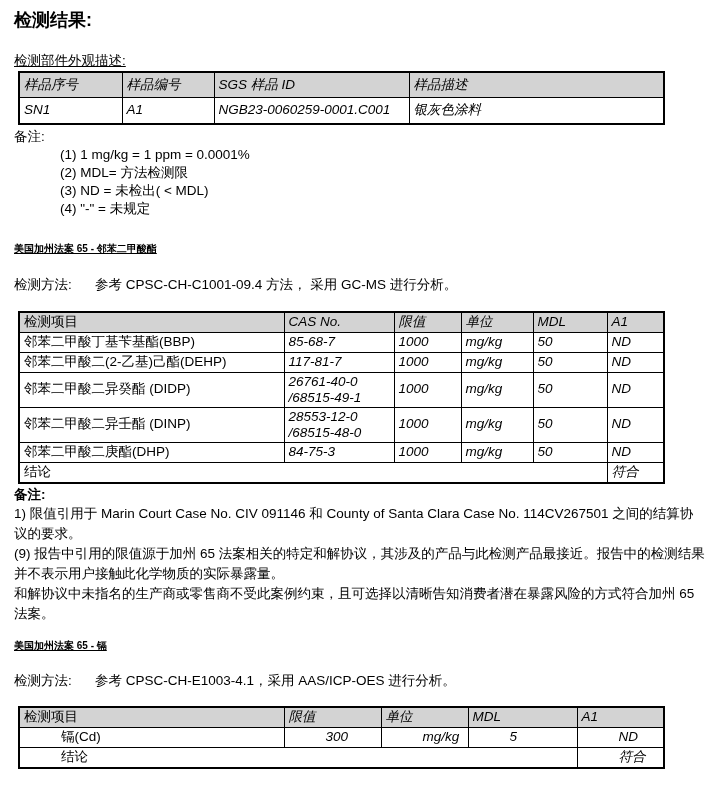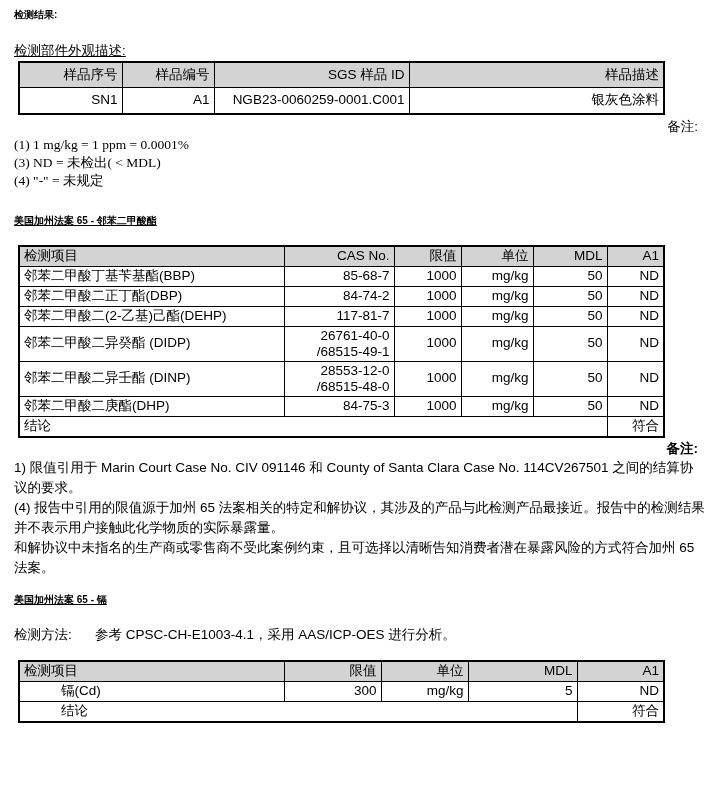--- a/index.html
+++ b/index.html
@@ -5,39 +5,39 @@
   :root { --thbg: #d3d3d3; --border: #000000; }
   * { box-sizing: border-box; }
   html, body { margin: 0; padding: 0; background: #ffffff; }
   .page {
     width: 710px; height: 798px; overflow: hidden; position: relative;
     background: #ffffff; color: #000000;
     font-family: "Liberation Sans", "DejaVu Sans", sans-serif;
     font-size: 13.5px; line-height: 1.25;
     padding: 9px 12px 0 14px;
   }
-  .doc-title { font-weight: bold; font-size: 10px; }
+  .doc-title { font-weight: bold; font-size: 18px; }
   .underline-heading { margin-top: 21px; text-decoration: underline; }
   .section-title { font-weight: bold; font-size: 10px; text-decoration: underline; }
   .method-row { margin-top: 21px; }
   .method-label { display: inline-block; width: 81px; }
-  .notes-label { margin-top: 4px; text-align: right; }
+  .notes-label { margin-top: 4px; }
   .notes-label.bold { font-weight: bold; margin-top: 3px; }
-  .note-line { height: 18px; font-family: Liberation Serif, serif; }
+  .note-line { margin-left: 46px; height: 18px; }
   .note-para { margin: 0; line-height: 20px; width: 692px; }
   .note-block { margin-top: 1px; }
 
   table { border-collapse: collapse; table-layout: fixed; margin-left: 4px; }
   table.rpt { border: 2px solid var(--border); }
   .rpt th, .rpt td {
     border: 1px solid var(--border);
     font-weight: normal; padding: 1px 4px; overflow: hidden;
   }
   .rpt th { background: var(--thbg); }
-  .center { text-align: right; }
+  .center { text-align: left; font-style: italic; }
   .left { text-align: left; }
   .bold { font-weight: bold; }
 
   
   .t-sample { width: 645px; margin-top: 2px; }
   .t-sample th { height: 25px; }
   .t-sample td { height: 27px; }
 
   
   .t-phtha { width: 645px; margin-top: 17px; }
@@ -82,26 +82,30 @@
       <td class="center">A1</td>
       <td class="center">NGB23-0060259-0001.C001</td>
       <td class="center">银灰色涂料</td>
     </tr>
   </tbody>
     </table>
 
   <div class="notes-label">备注:</div>
   <div class="note-block">
     <div class="note-line">(1) 1 mg/kg = 1 ppm = 0.0001%</div>
+    <div class="note-line">(2) MDL= 方法检测限</div>
     <div class="note-line">(3) ND = 未检出( &lt; MDL)</div>
     <div class="note-line">(4) "-" = 未规定</div>
   </div>
 
   <div class="section-title mt-sec1">美国加州法案 65 - 邻苯二甲酸酯</div>
 
+  <div class="method-row">
+    <span class="method-label">检测方法:</span><span>参考 CPSC-CH-C1001-09.4 方法， 采用 GC-MS 进行分析。</span>
+  </div>
 
   <table class="rpt t-phtha">
     <colgroup>
         <col style="width:265px">
         <col style="width:110px">
         <col style="width:67px">
         <col style="width:72px">
         <col style="width:74px">
         <col style="width:57px">
       </colgroup>
@@ -116,28 +120,20 @@
     </tr>
     <tr>
       <td class="left">邻苯二甲酸丁基苄基酯(BBP)</td>
       <td class="center">85-68-7</td>
       <td class="center">1000</td>
       <td class="center">mg/kg</td>
       <td class="center">50</td>
       <td class="center">ND</td>
     </tr>
     <tr>
-      <td class="left">邻苯二甲酸二正丁酯(DBP)</td>
-      <td class="center">84-74-2</td>
-      <td class="center">1000</td>
-      <td class="center">mg/kg</td>
-      <td class="center">50</td>
-      <td class="center">ND</td>
-    </tr>
-    <tr>
       <td class="left">邻苯二甲酸二(2-乙基)己酯(DEHP)</td>
       <td class="center">117-81-7</td>
       <td class="center">1000</td>
       <td class="center">mg/kg</td>
       <td class="center">50</td>
       <td class="center">ND</td>
     </tr>
     <tr class="tall">
       <td class="left">邻苯二甲酸二异癸酯 (DIDP)</td>
       <td class="center cas-cell">26761-40-0
@@ -166,21 +162,21 @@
     </tr>
     <tr>
       <td class="left bold" colspan="5">结论</td>
       <td class="center bold">符合</td>
     </tr>
   </tbody>
     </table>
 
   <div class="notes-label bold">备注:</div>
   <p class="note-para">1) 限值引用于 Marin Court Case No. CIV 091146 和 County of Santa Clara Case No. 114CV267501 之间的结算协议的要求。</p>
-  <p class="note-para">(4) 报告中引用的限值源于加州 65 法案相关的特定和解协议，其涉及的产品与此检测产品最接近。报告中的检测结果并不表示用户接触此化学物质的实际暴露量。</p>
+  <p class="note-para">(9) 报告中引用的限值源于加州 65 法案相关的特定和解协议，其涉及的产品与此检测产品最接近。报告中的检测结果并不表示用户接触此化学物质的实际暴露量。</p>
   <p class="note-para">和解协议中未指名的生产商或零售商不受此案例约束，且可选择以清晰告知消费者潜在暴露风险的方式符合加州 65 法案。</p>
 
   <div class="section-title mt-sec2">美国加州法案 65 - 镉</div>
 
   <div class="method-row">
     <span class="method-label">检测方法:</span><span>参考 CPSC-CH-E1003-4.1，采用 AAS/ICP-OES 进行分析。</span>
   </div>
 
   <table class="rpt t-cd">
     <colgroup>

